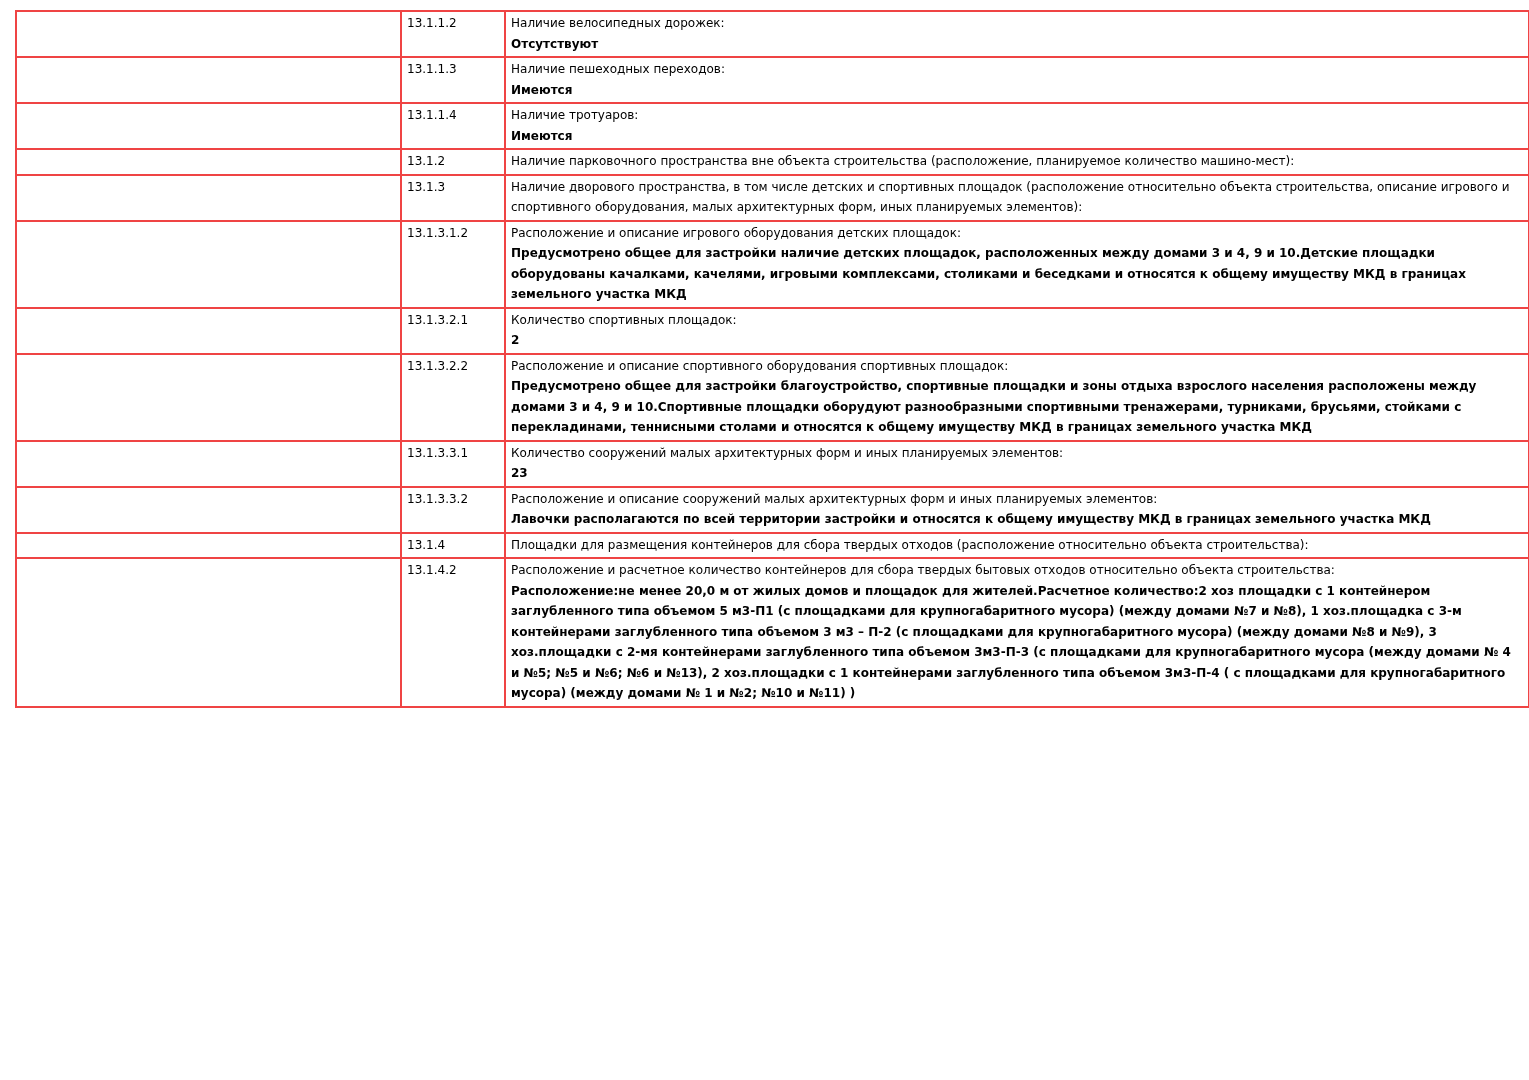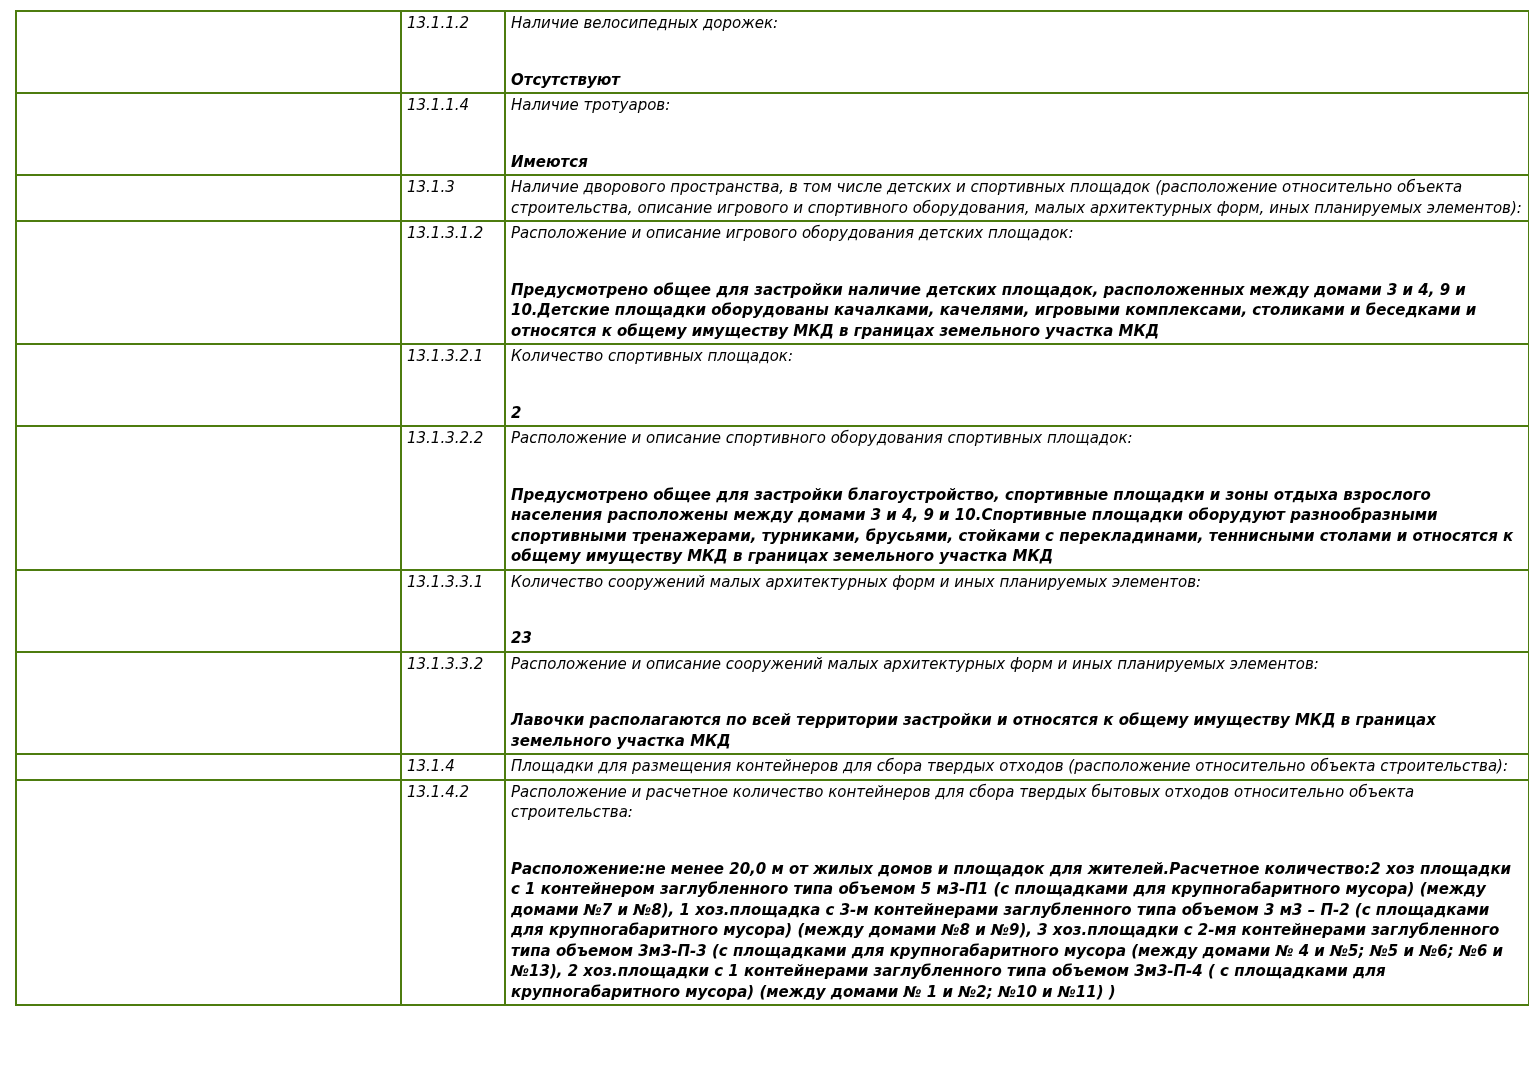--- a/index.html
+++ b/index.html
@@ -20,59 +20,73 @@
   }
   table.decl {
     position: absolute;
     left: 15px;
     top: 10px;
     width: 1497px;
     border-collapse: collapse;
     table-layout: fixed;
   }
   table.decl td {
-    border: 2px solid #4d7c0f;
+    border: 2px solid #ef4444;
     vertical-align: top;
     padding: 1px 5px 2px 5px;
-    font-size: 15px;
+    font-size: 12px;
     line-height: 20.5px;
     word-wrap: break-word;
-    font-style: italic;
   }
   td.col-spacer { width: 373px; }
   td.col-num {
     width: 92px;
     vertical-align: middle;
     padding-left: 4px;
     white-space: nowrap;
   }
   td.col-content { width: 1012px; }
   .row-label { font-weight: normal; }
-  .row-value { font-weight: bold; margin-top: 36px; }
+  .row-value { font-weight: bold; }
 </style>
 </head>
 <body>
 
 <div class="page">
   <table class="decl">
     <tbody id="table-body">
         <tr>
           <td class="col-spacer"></td>
           <td class="col-num">13.1.1.2</td>
           <td class="col-content">
             <div class="row-label">Наличие велосипедных дорожек:</div>
             <div class="row-value">Отсутствуют</div>
           </td>
         </tr>
         <tr>
           <td class="col-spacer"></td>
+          <td class="col-num">13.1.1.3</td>
+          <td class="col-content">
+            <div class="row-label">Наличие пешеходных переходов:</div>
+            <div class="row-value">Имеются</div>
+          </td>
+        </tr>
+        <tr>
+          <td class="col-spacer"></td>
           <td class="col-num">13.1.1.4</td>
           <td class="col-content">
             <div class="row-label">Наличие тротуаров:</div>
             <div class="row-value">Имеются</div>
+          </td>
+        </tr>
+        <tr>
+          <td class="col-spacer"></td>
+          <td class="col-num">13.1.2</td>
+          <td class="col-content">
+            <div class="row-label">Наличие парковочного пространства вне объекта строительства (расположение, планируемое количество машино-мест):</div>
           </td>
         </tr>
         <tr>
           <td class="col-spacer"></td>
           <td class="col-num">13.1.3</td>
           <td class="col-content">
             <div class="row-label">Наличие дворового пространства, в том числе детских и спортивных площадок (расположение относительно объекта строительства, описание игрового и спортивного оборудования, малых архитектурных форм, иных планируемых элементов):</div>
           </td>
         </tr>
         <tr>

